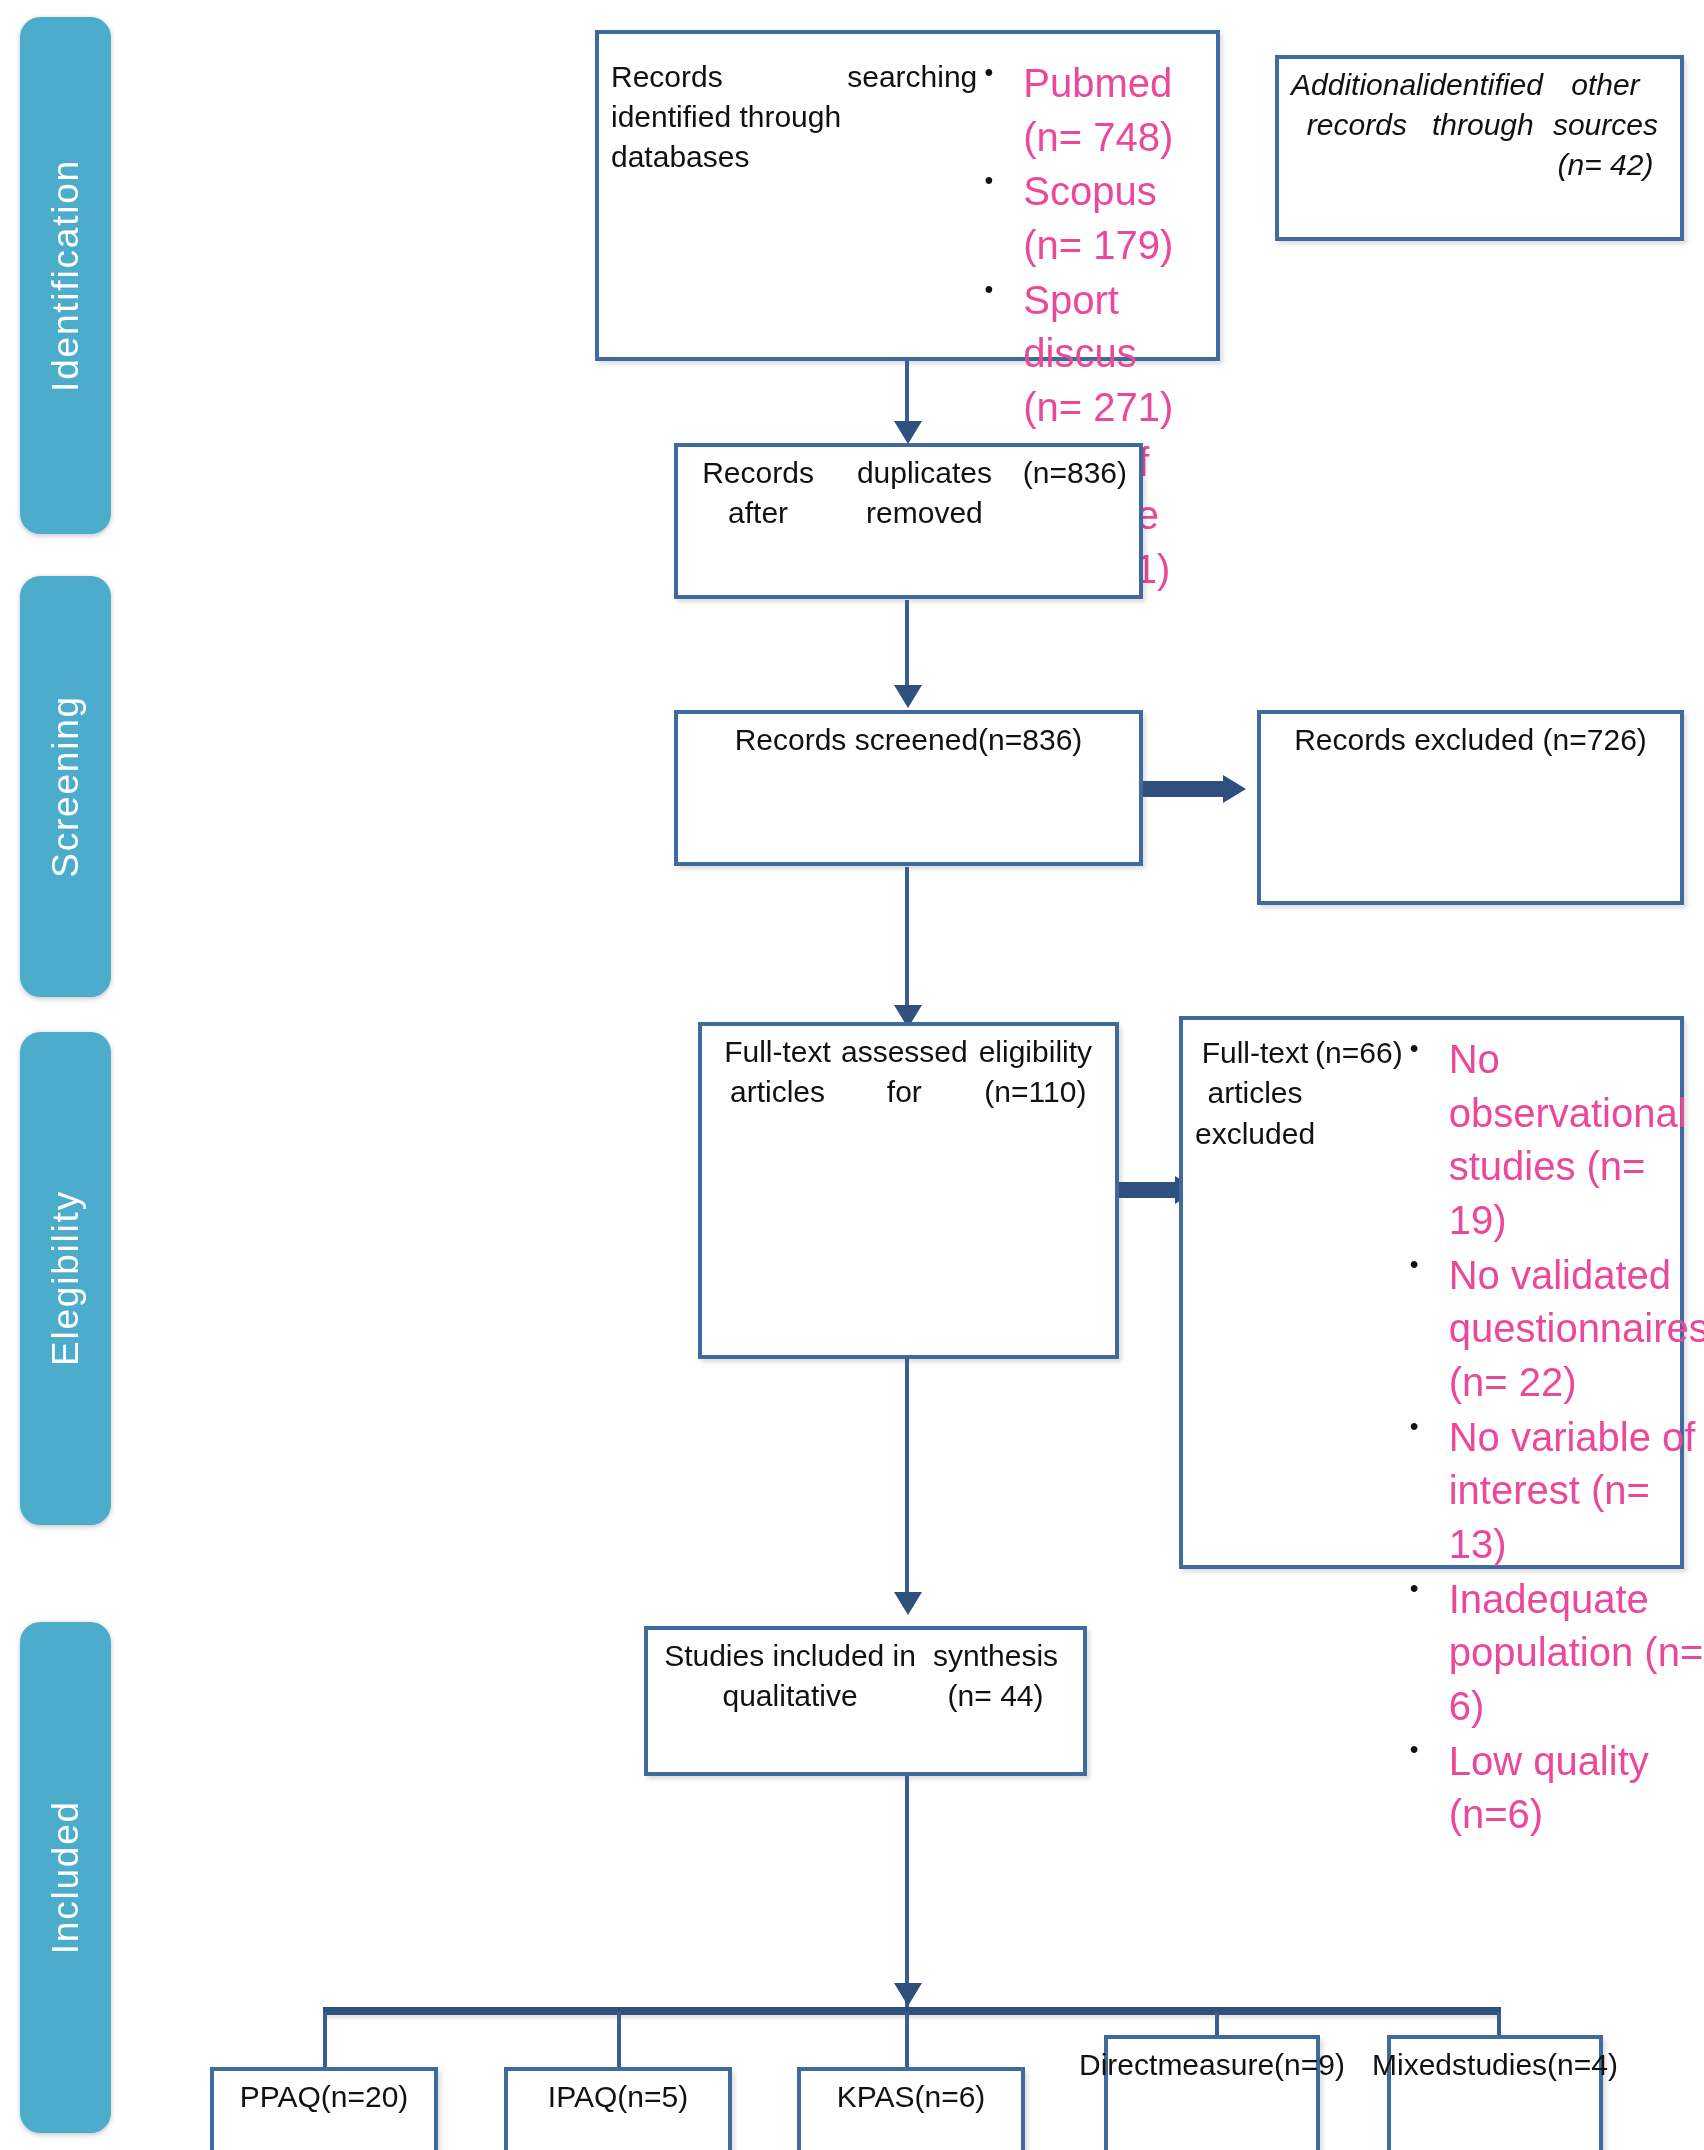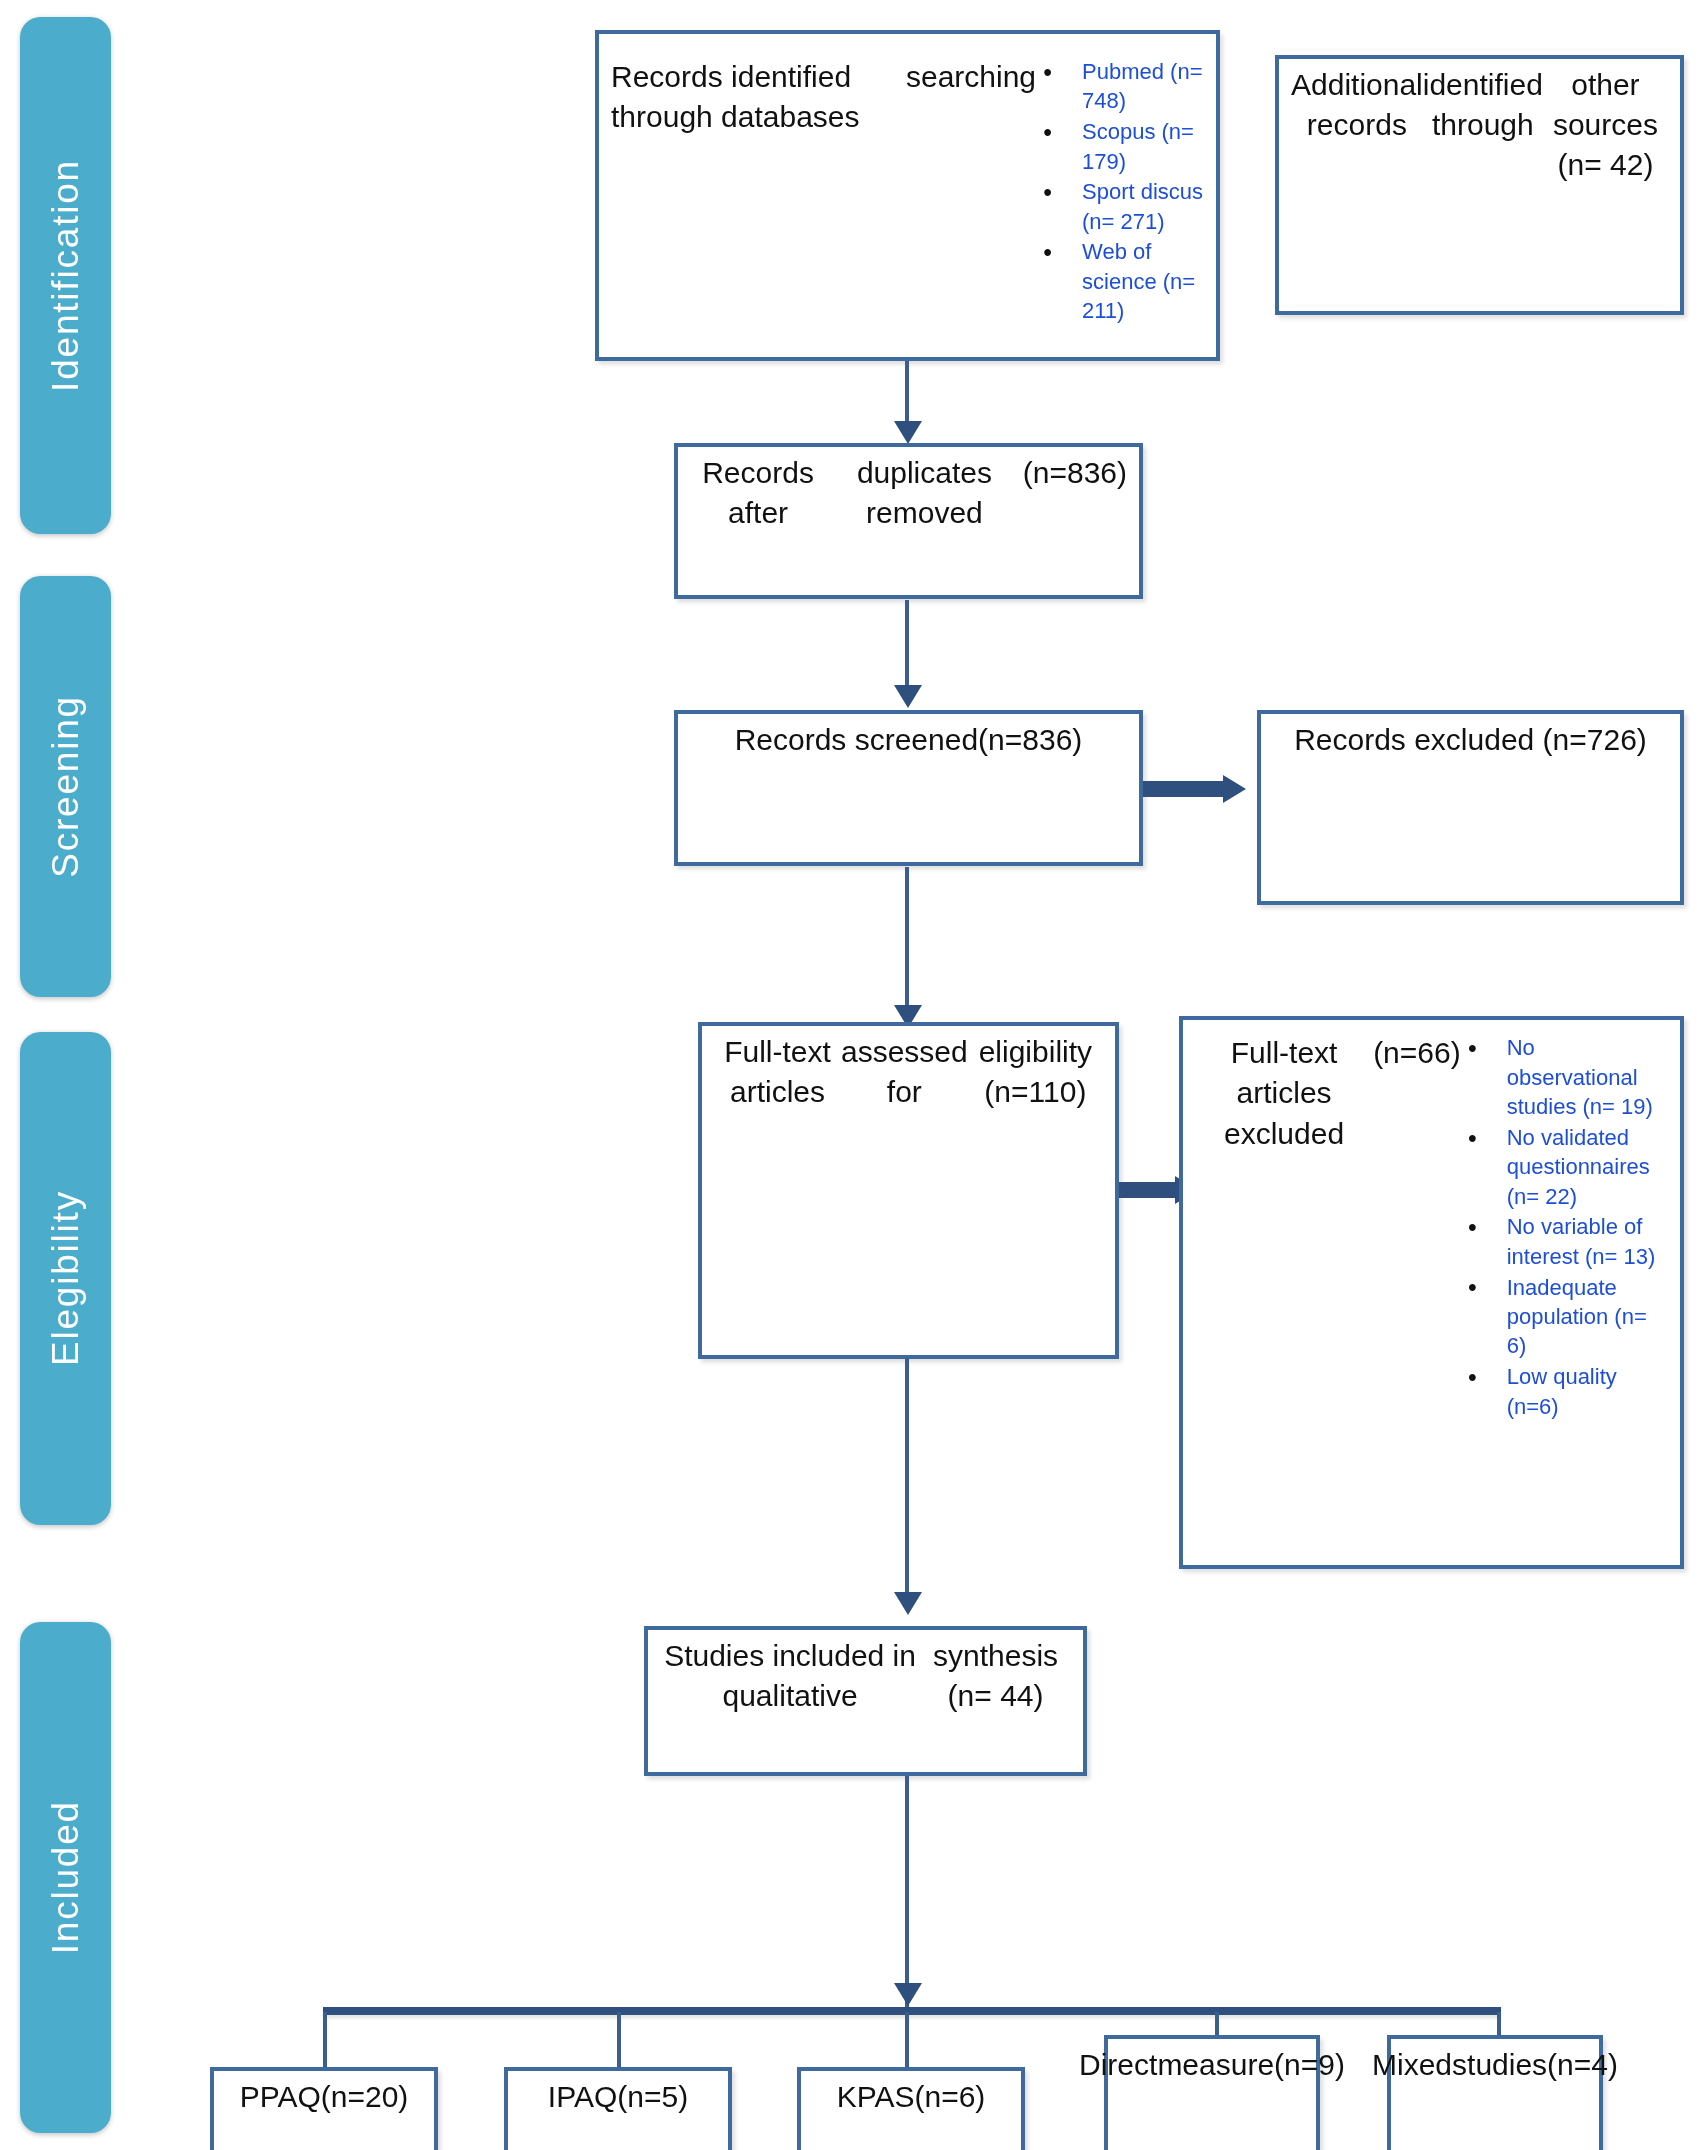--- a/index.html
+++ b/index.html
@@ -61,23 +61,23 @@
   .node.left .line { text-align: left; }
 
   .bullets {
     list-style: none;
     margin: 0;
     padding: 0;
   }
   .bullets li {
     position: relative;
     padding-left: 46px;
-    font-size: 22px;
+    font-size: 40px;
     line-height: 1.34;
-    color: #1d4ed8;
+    color: #ec4899;
     margin: 0 0 1.2px 0;
   }
   .bullets li::before {
     content: "\2022";
     position: absolute;
     left: 7.2px;
     top: -1.2px;
     font-size: 25px;
     color: #111111;
   }
@@ -143,21 +143,21 @@
     <div class="line">searching</div>
     <div class="gap-sm"></div>
     <ul class="bullets">
       <li>Pubmed (n= 748)</li>
       <li>Scopus (n= 179)</li>
       <li>Sport discus (n= 271)</li>
       <li>Web of science (n= 211)</li>
     </ul>
   </div>
 
-  <div class="node center" style="left:1275px; top:55px; width:409px; height:260px;">
+  <div class="node center" style="left:1275px; top:55px; width:409px; height:186px;font-style:italic;">
     <div class="line">Additional records</div>
     <div class="line">identified through</div>
     <div class="line">other sources (n= 42)</div>
   </div>
 
   <div class="vline" style="left:905px; top:361px; height:72px;"></div>
   <div class="arrow-down" style="left:894px; top:421px;"></div>
 
   <div class="node center" style="left:674px; top:443px; width:469px; height:156px;">
     <div class="line">Records after</div>

